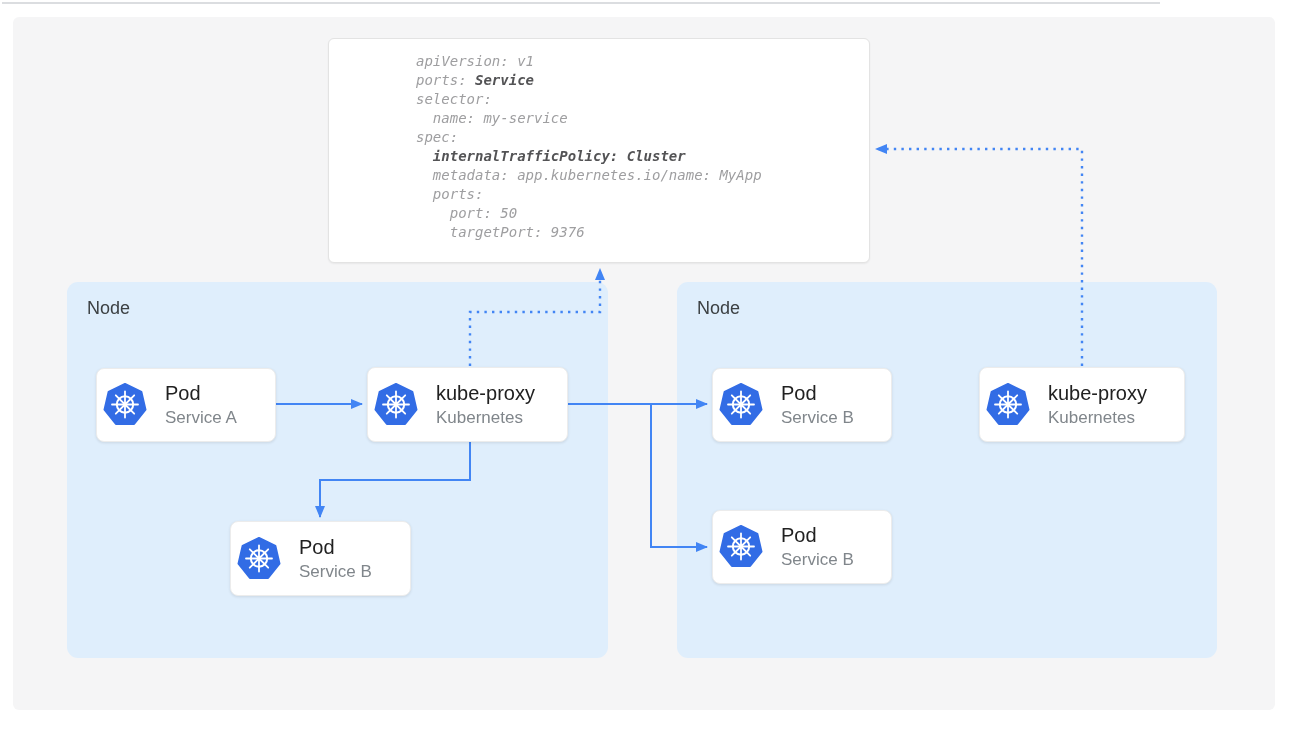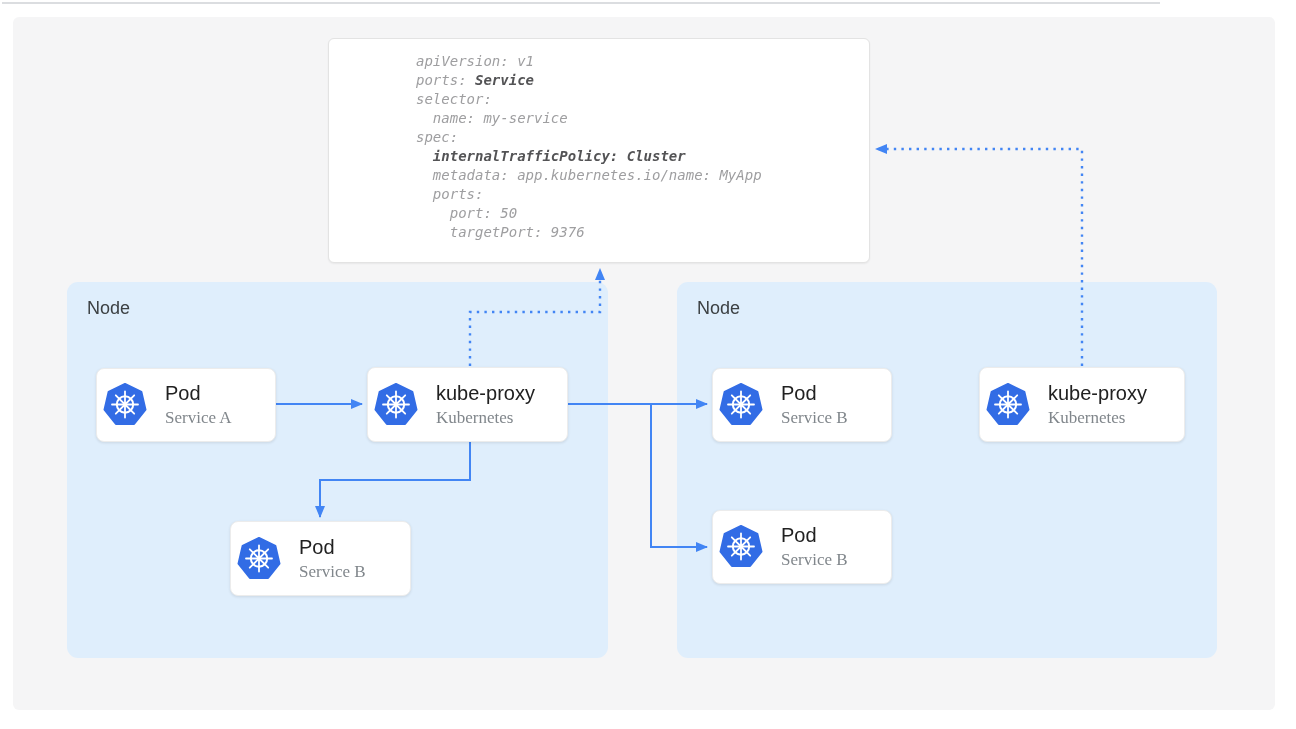--- a/index.html
+++ b/index.html
@@ -24,21 +24,21 @@
   .node{position:absolute;background:var(--node-fill);border-radius:11px;}
   .node-left{left:67px;top:282px;width:541px;height:376px;}
   .node-right{left:677px;top:282px;width:540px;height:376px;}
   .node-label{position:absolute;left:20px;top:16px;font-size:18px;color:var(--node-label);}
   .arrow-layer{position:absolute;left:0;top:0;width:1296px;height:729px;pointer-events:none;}
   .card{position:absolute;background:#ffffff;border:1px solid #ececec;border-radius:8px;
     box-shadow:0 1px 3px rgba(0,0,0,0.10);display:flex;align-items:center;padding-left:6px;}
   .card .k8s-icon{width:44px;height:44px;flex:0 0 44px;}
   .card .txt{margin-left:18px;display:flex;flex-direction:column;}
   .card .title{font-size:20px;line-height:25px;color:var(--card-title);}
-  .card .subtitle{font-size:17px;line-height:23px;color:var(--card-subtitle);font-family:Liberation Serif, serif;}
+  .card .subtitle{font-size:17px;line-height:23px;color:var(--card-subtitle);}
   .card-pod-a{left:96px;top:368px;width:180px;height:74px;}
   .card-kp-left{left:367px;top:367px;width:201px;height:75px;}
   .card-pod-b-left{left:230px;top:521px;width:181px;height:75px;}
   .card-pod-b-rt{left:712px;top:368px;width:180px;height:74px;}
   .card-pod-b-rb{left:712px;top:510px;width:180px;height:74px;}
   .card-kp-right{left:979px;top:367px;width:206px;height:75px;}
   .yaml-card{position:absolute;left:328px;top:38px;width:542px;height:225px;background:#ffffff;
     border:1px solid #e3e3e3;border-radius:6px;box-shadow:0 1px 2px rgba(0,0,0,0.06);
     padding:13px 4px 0 87px;}
   .code-line{font-family:"DejaVu Sans Mono", monospace;font-style:italic;font-size:14px;

